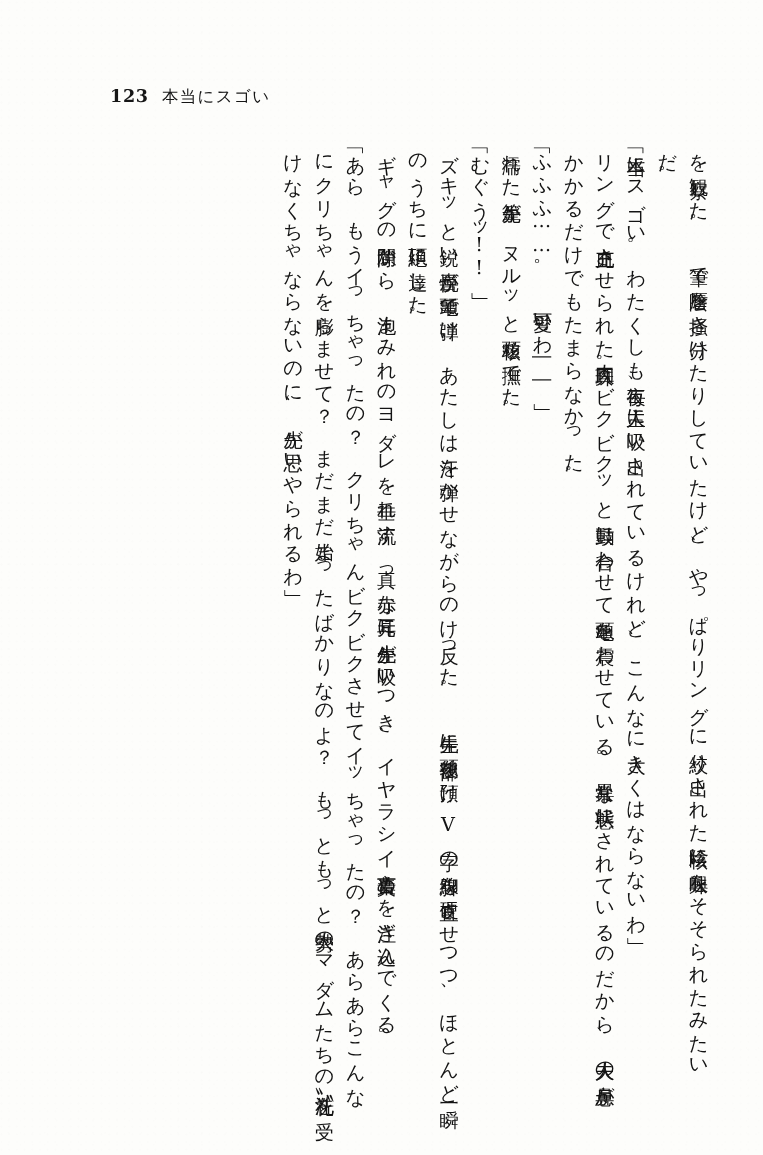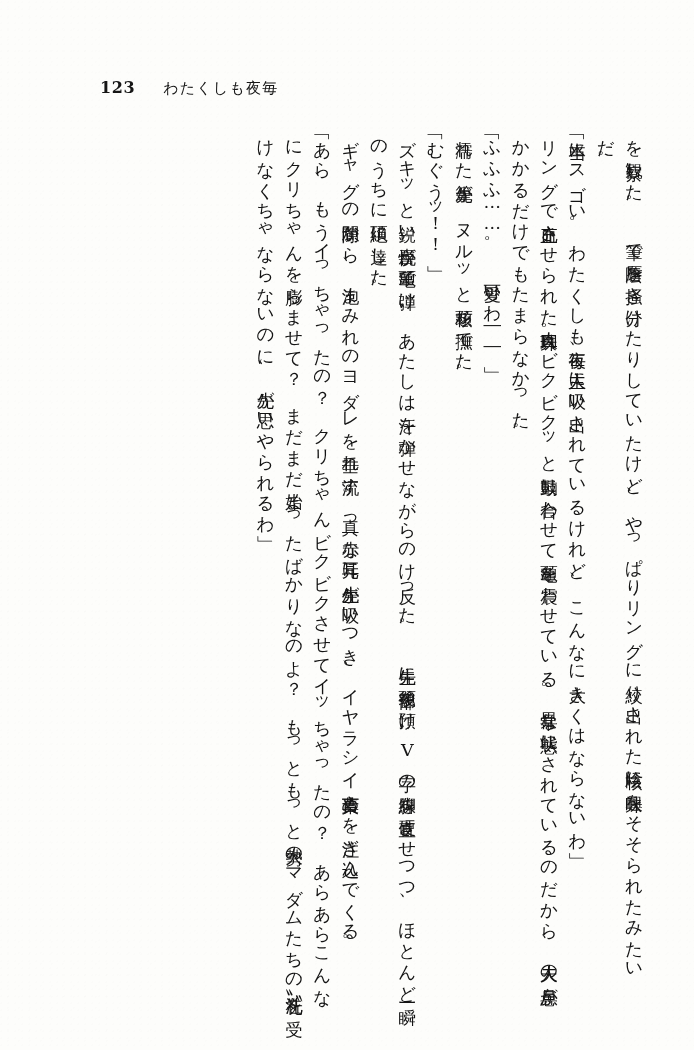--- a/index.html
+++ b/index.html
@@ -23,21 +23,21 @@
     height: 1050px;
     background: #fdfdfb;
   }
   
   #header {
     position: absolute;
     top: 78px;
     left: 100px;
     display: flex;
     align-items: baseline;
-    gap: 28px;
+    gap: 12px;
     font-size: 15px;
     letter-spacing: 0.04em;
     color: #161616;
   }
   #header .pageno {
     font-family: "DejaVu Serif", "Liberation Serif", serif;
     font-size: 16px;
     font-weight: 600;
   }
   #header .chapter {
@@ -80,21 +80,21 @@
     opacity: 0.7;
   }
 </style>
 </head>
 <body>
 
 <div id="page">
 
   <div id="header">
     <span class="pageno">123</span>
-    <span class="chapter">わたくしも夜毎</span>
+    <span class="chapter">本当にスゴい</span>
   </div>
 
   <div id="body-text">
     <p>を観察した。　筆で陰唇を掻き分けたりしていたけど、やっぱりリングに絞り出された陰核に興味をそそられたみたいだ。</p>
     <p>「本当にスゴい。わたくしも夜毎、主人に吸い出されているけれど、こんなに大きくはならないわ」</p>
     <p>リングで充血させられた肉真珠。ビクビクッと鼓動に合わせて亀頭を震わせている。異常な状態にされているのだから、夫人の鼻息がかかるだけでもたまらなかった。</p>
     <p>「ふふふ……。　可愛いわ――」</p>
     <p>濡れた筆先が、ヌルッと核頭を撫でた。</p>
     <p>「むぐうッ!!」</p>
     <p>ズキッと鋭い喜悦が亀頭で弾け、あたしは汗を弾かせながらのけ反った。　先生に後頭部を預け、V字の脚線を硬直させつつ、ほとんど一瞬のうちに絶頂に達した。</p>

